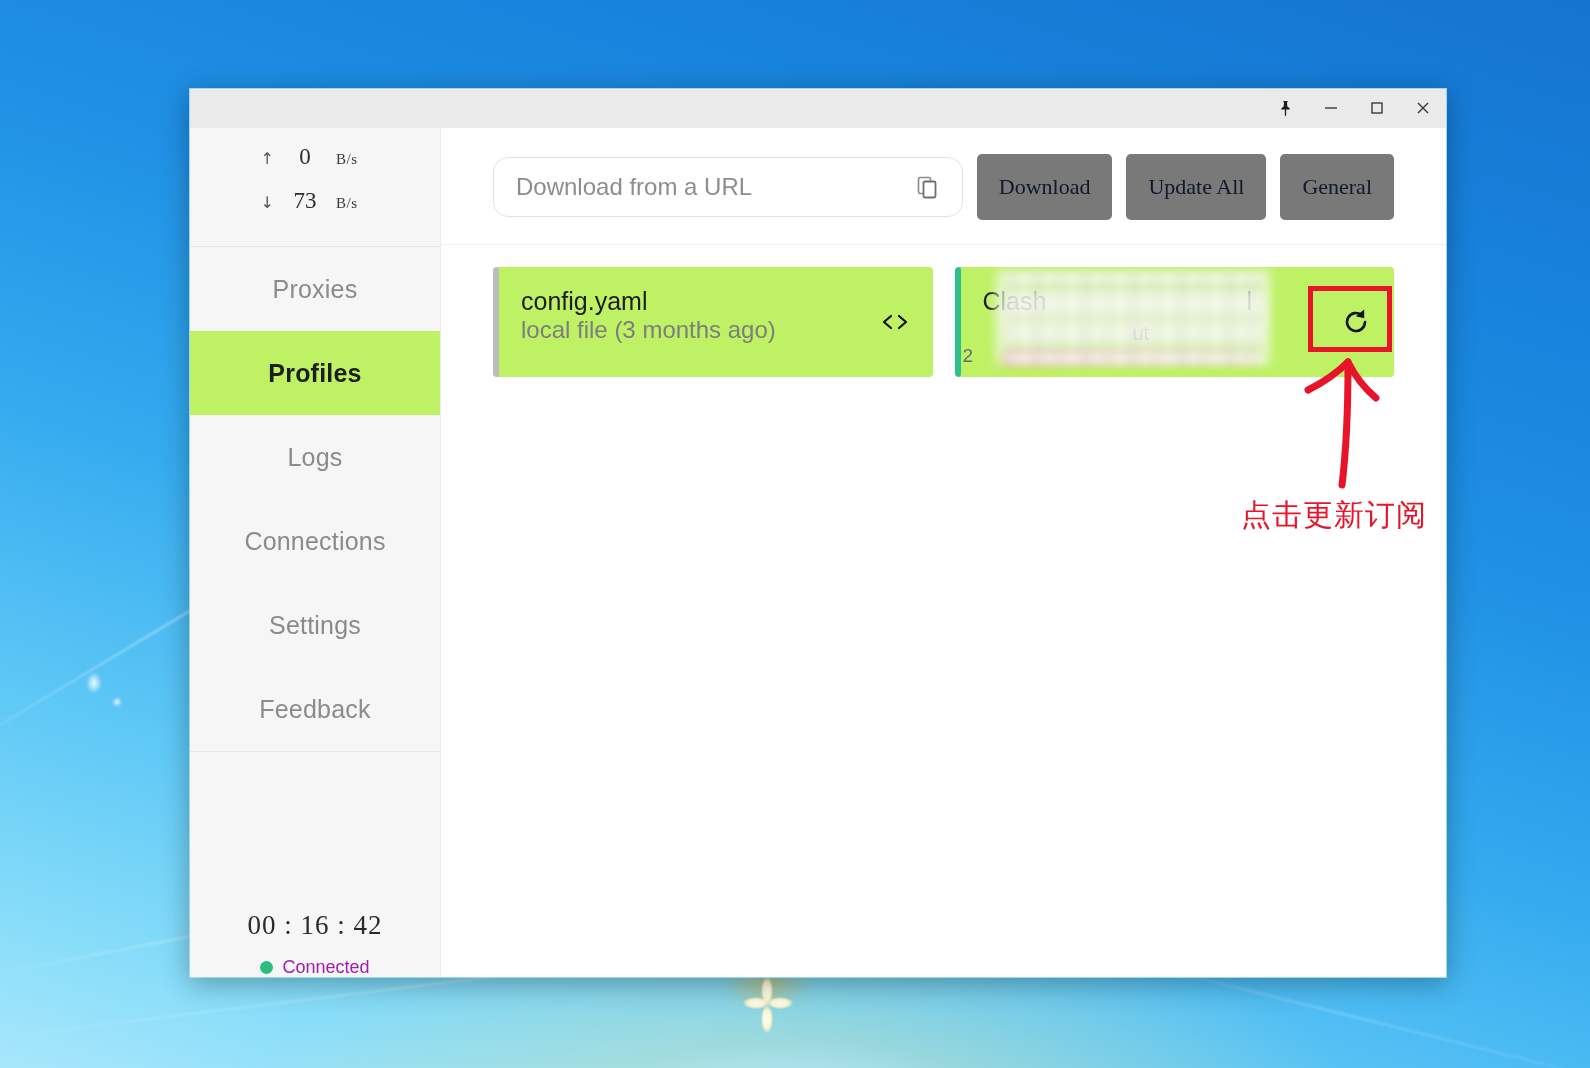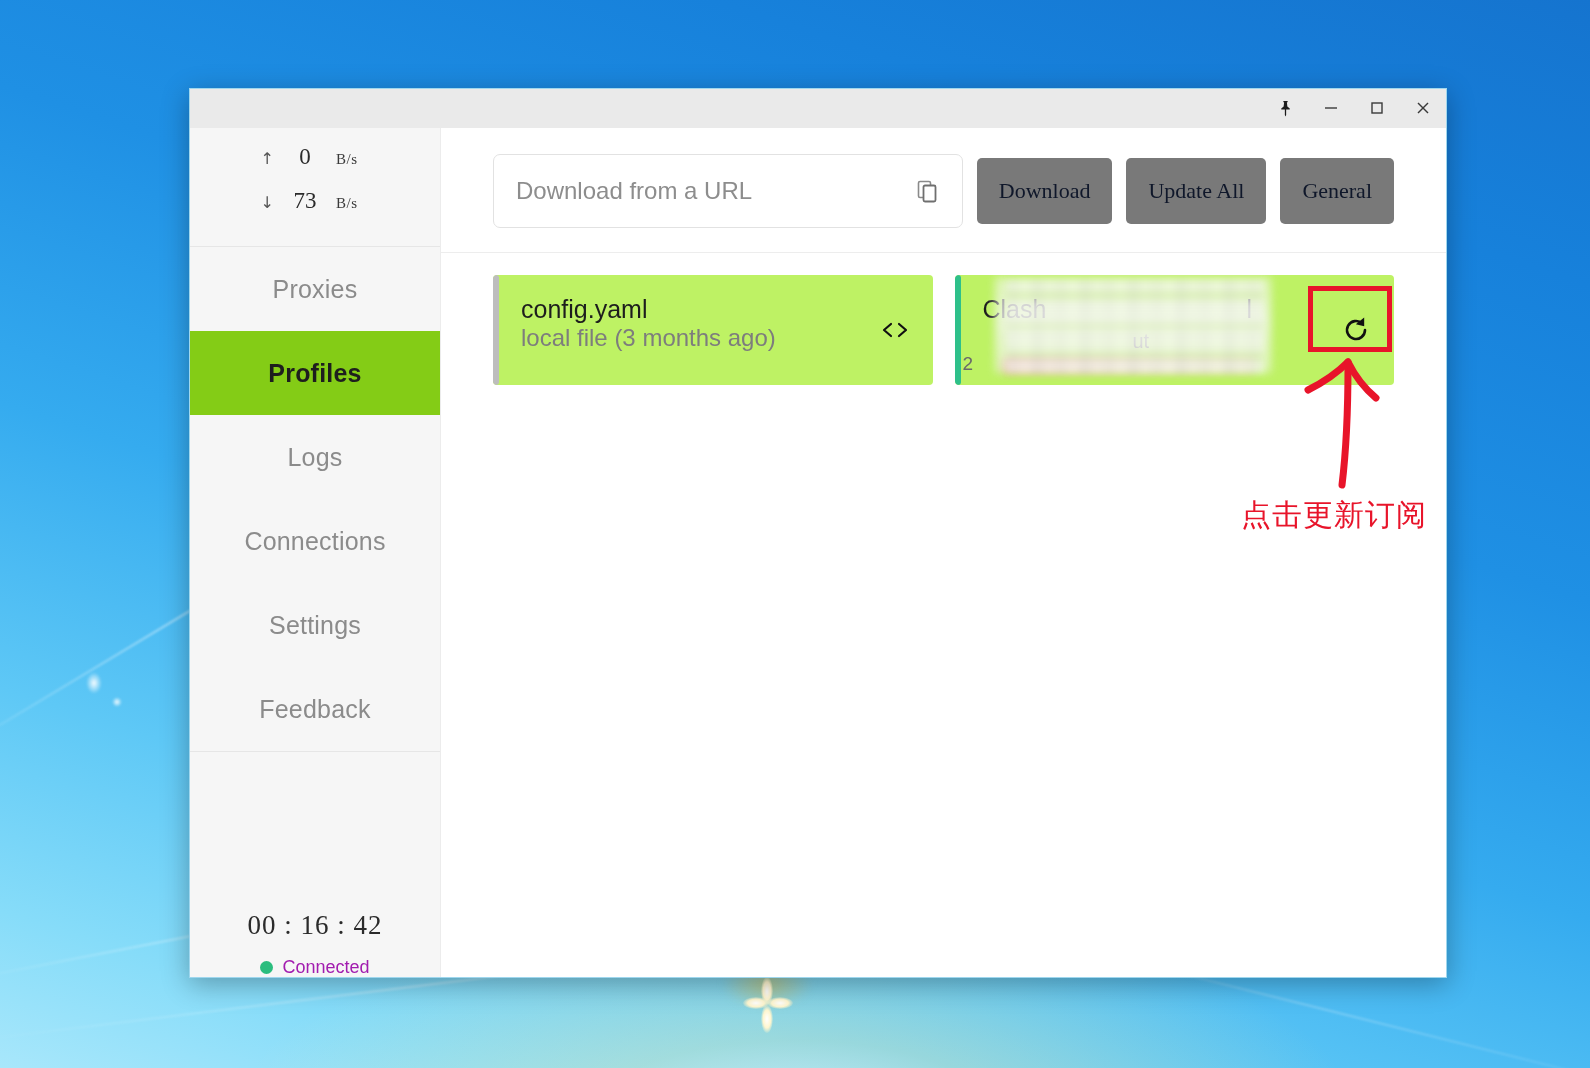--- a/index.html
+++ b/index.html
@@ -153,21 +153,21 @@
     height: 84px;
     display: flex;
     align-items: center;
     justify-content: center;
     font-size: 25px;
     color: #8b8b8b;
     cursor: pointer;
     letter-spacing: .2px;
   }
   .nav-item.active {
-    background: #84cc16;
+    background: #bef264;
     color: #1e1e1e;
     font-weight: 600;
   }
 
   #status {
     flex: 1;
     display: flex;
     flex-direction: column;
     align-items: center;
     justify-content: flex-end;
@@ -204,23 +204,23 @@
   }
   #toolbar {
     display: flex;
     align-items: center;
     gap: 14px;
     padding: 26px 52px 24px 52px;
     border-bottom: 1px solid #ededed;
   }
   #url-field {
     flex: 1;
-    height: 74px;
+    height: 60px;
     border: 1px solid #e2e2e2;
-    border-radius: 7px;
+    border-radius: 15px;
     background: #fff;
     display: flex;
     align-items: center;
     padding: 0 18px 0 20px;
     box-sizing: border-box;
     min-width: 0;
   }
   #url-input {
     flex: 1;
     border: none;

